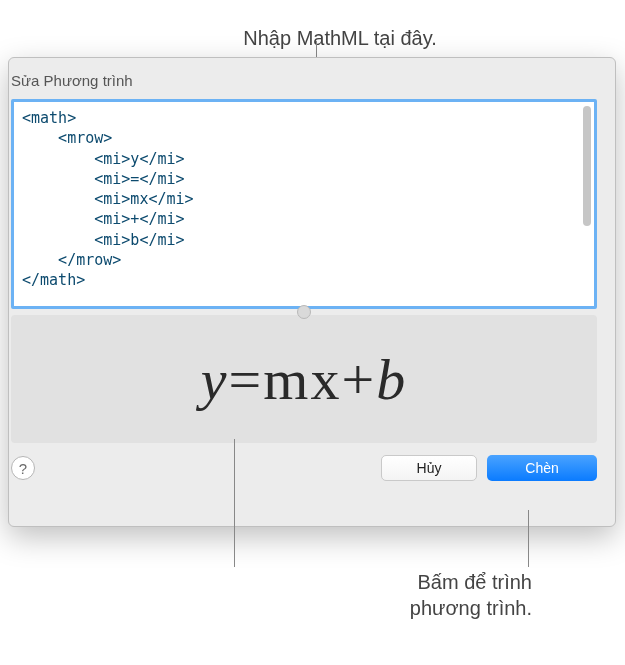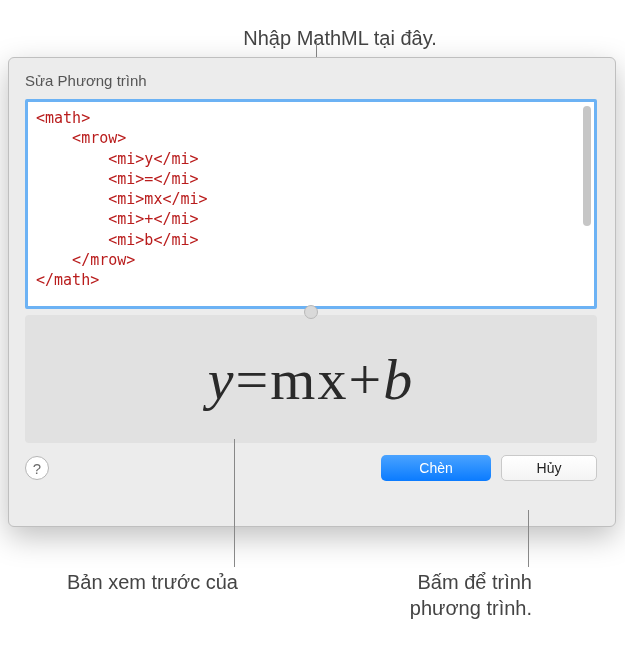--- a/index.html
+++ b/index.html
@@ -26,21 +26,21 @@
   .dialog {
     position: absolute;
     left: 8px;
     top: 57px;
     width: 608px;
     height: 470px;
     background: #ececec;
     border: 1px solid #bfbfbf;
     border-radius: 6px;
     box-shadow: 0 10px 30px rgba(0,0,0,0.25);
-    padding: 14px 18px 14px 16px;
+    padding: 14px 18px 14px 2px;
     display: flex;
     flex-direction: column;
   }
   .dialog-title {
     font-size: 15px;
     color: #555;
     margin-bottom: 10px;
   }
   .code-box {
     position: relative;
@@ -49,21 +49,21 @@
     border-radius: 2px;
     height: 210px;
     overflow: hidden;
   }
   .code-inner {
     font-family: Menlo, Consolas, monospace;
     font-size: 15px;
     line-height: 1.35;
     white-space: pre;
     padding: 6px 8px;
-    color: #b91c1c;
+    color: #0c4a6e;
     height: 100%;
     overflow-y: auto;
   }
   .code-scroll {
     position: absolute;
     right: 3px;
     top: 4px;
     width: 8px;
     height: 120px;
     background: #c6c6c6;
@@ -167,31 +167,30 @@
     <div class="preview-math">
       <span class="it">y</span><span class="rm">=</span><span class="rm">m</span><span class="rm">x</span><span class="rm">+</span><span class="it">b</span>
     </div>
   </div>
 
   <div class="footer">
     <div class="help-btn">
       <span>?</span>
     </div>
     <div class="spacer"></div>
+    <div class="btn">
+      <span>Hủy</span>
+    </div>
     <div class="btn primary">
       <span>Chèn</span>
-    </div>
-    <div class="btn">
-      <span>Hủy</span>
     </div>
   </div>
 </div>
 
 <div class="callout-line" style="left:234px; top:439px; width:1px; height:128px;"></div>
 <div class="callout" style="left:20px; top:569px; width:218px; text-align:right;">
-  <div>Bản xem trước của</div>
 </div>
 
 <div class="callout-line" style="left:528px; top:510px; width:1px; height:57px;"></div>
 <div class="callout" style="left:370px; top:569px; width:162px; text-align:right;">
   <div>Bấm để trình</div>
   <div>phương trình.</div>
 </div>
 
 </body></html>

